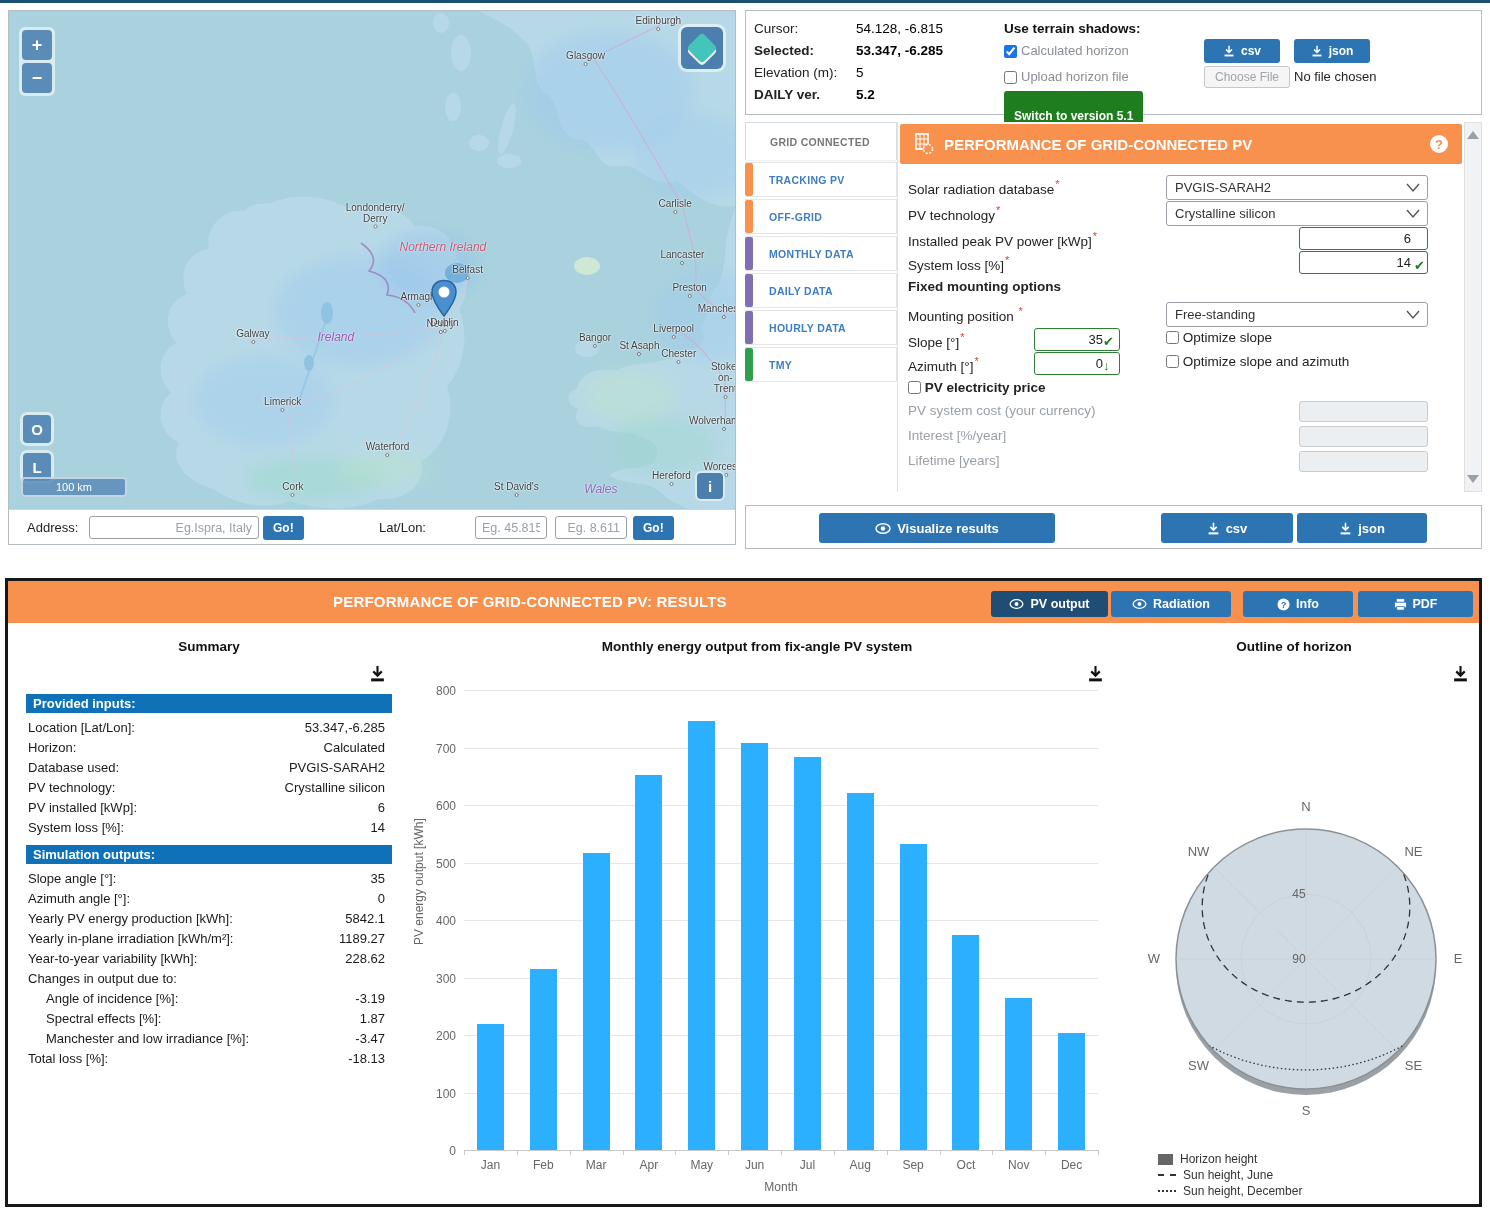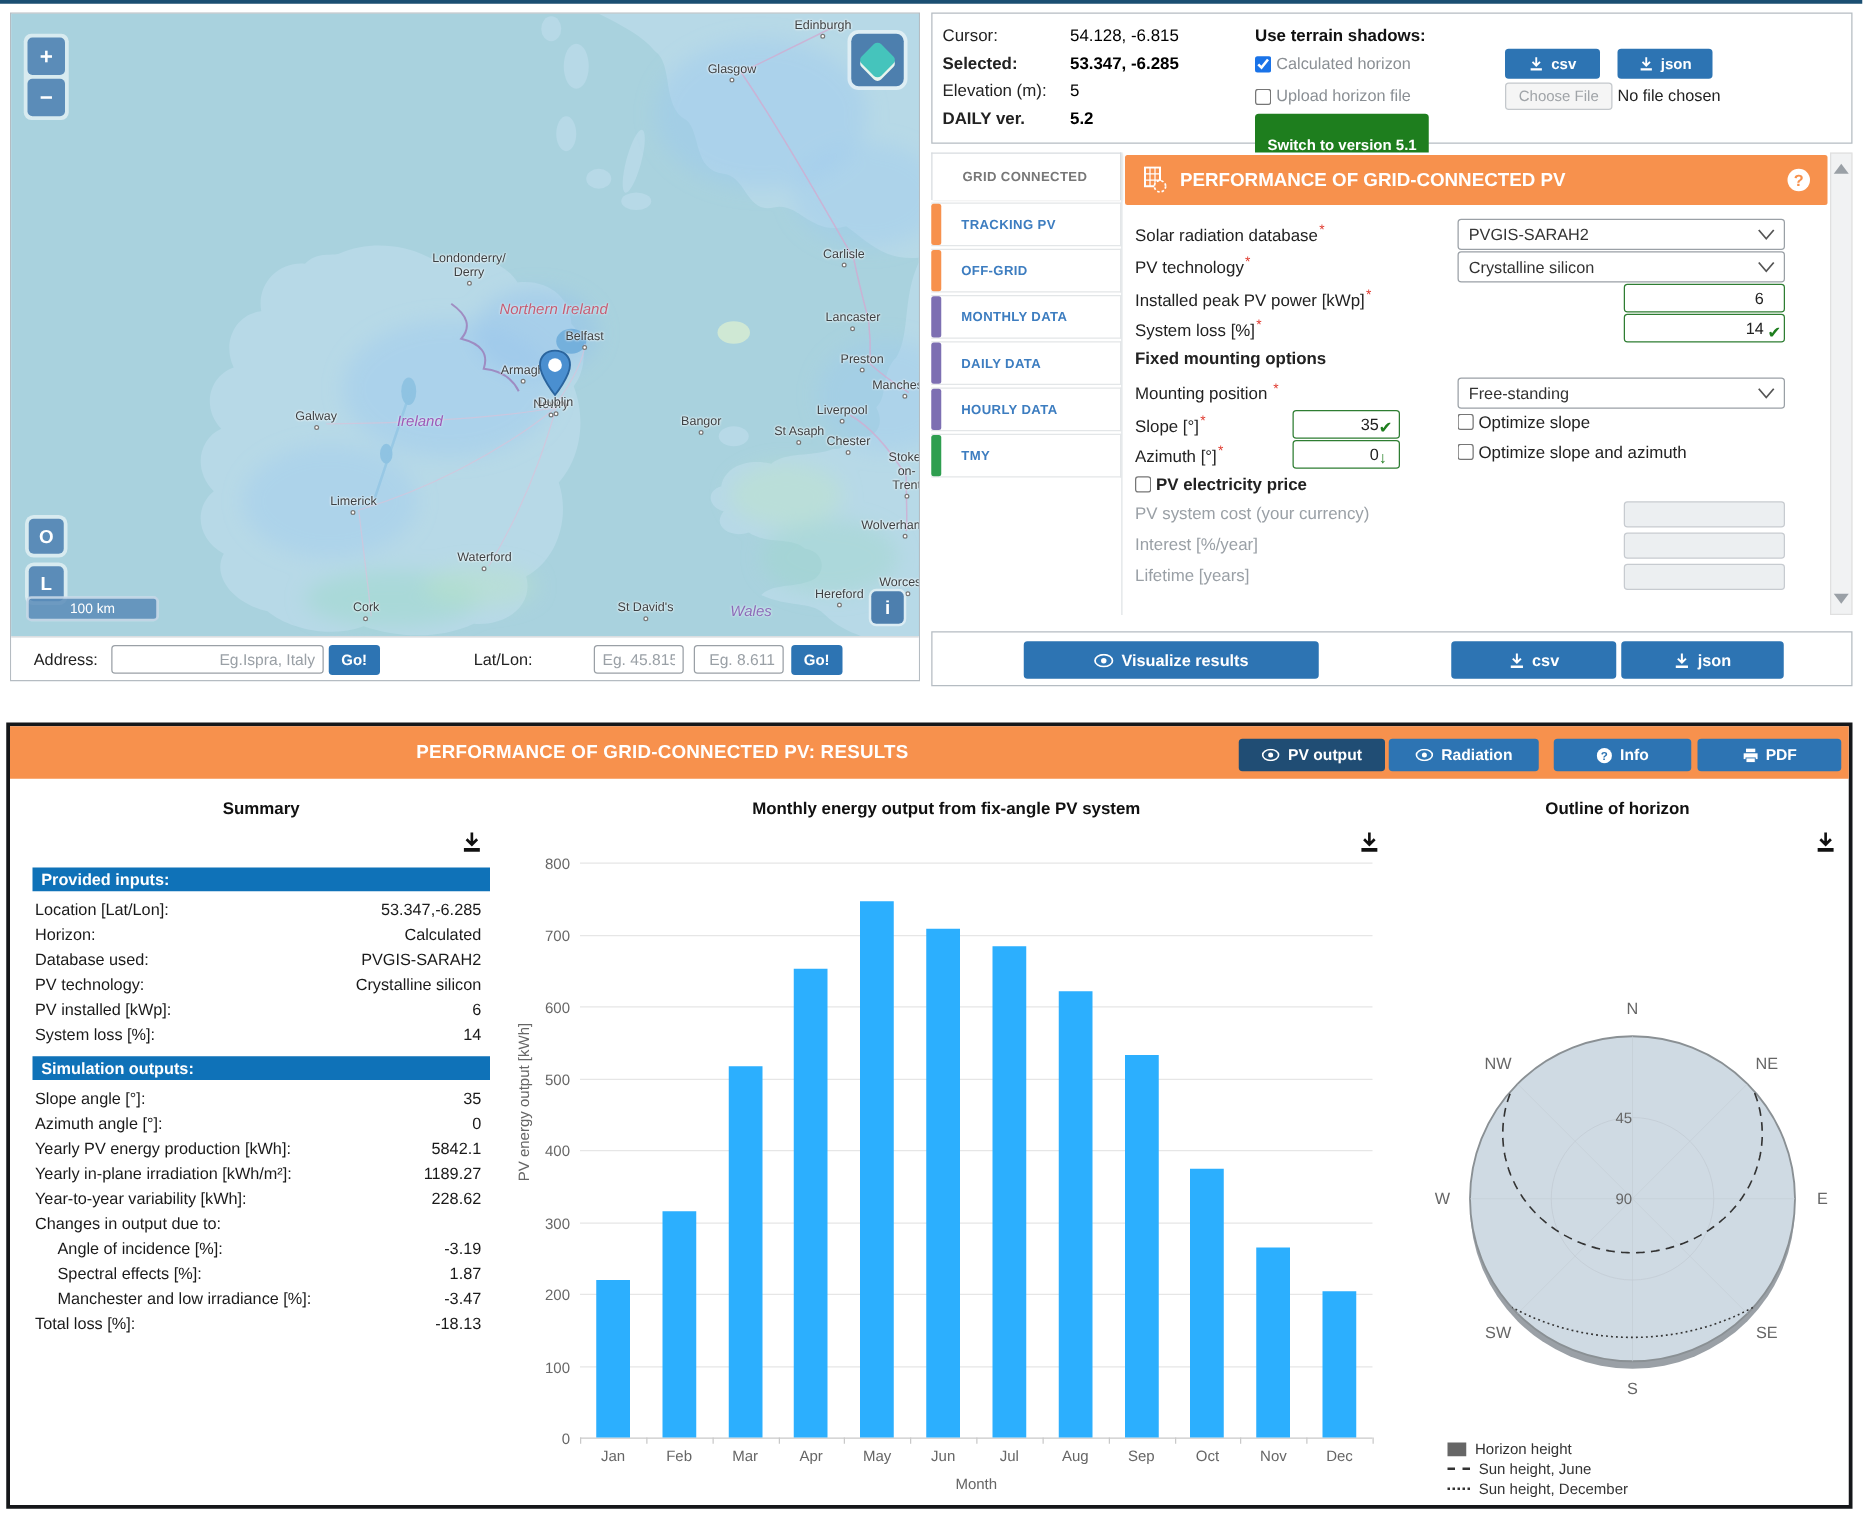--- a/index.html
+++ b/index.html
@@ -174,21 +174,21 @@
         <div class="map-label" style="left: 666.12px; top: 195.216px;">Carlisle<span class="dot"></span></div>
         <div class="map-label" style="left: 366.184px; top: 204.18px;">Londonderry/
 Derry<span class="dot"></span></div>
         <div class="map-label" style="left: 458.64px; top: 260.952px;">Belfast<span class="dot"></span></div>
         <div class="map-label" style="left: 409.136px; top: 287.844px;">Armagh<span class="dot"></span></div>
         <div class="map-label" style="left: 431.704px; top: 314.736px;">Newry<span class="dot"></span></div>
         <div class="map-label" style="left: 673.4px; top: 246.012px;">Lancaster<span class="dot"></span></div>
         <div class="map-label" style="left: 680.68px; top: 278.88px;">Preston<span class="dot"></span></div>
         <div class="map-label" style="left: 714.896px; top: 299.796px;">Manchester<span class="dot"></span></div>
         <div class="map-label" style="left: 664.664px; top: 319.716px;">Liverpool<span class="dot"></span></div>
-        <div class="map-label" style="left: 552px; top: 328.68px;">Bangor<span class="dot"></span></div>
+        <div class="map-label" style="left: 586px; top: 328.68px;">Bangor<span class="dot"></span></div>
         <div class="map-label" style="left: 630.448px; top: 336.648px;">St Asaph<span class="dot"></span></div>
         <div class="map-label" style="left: 669.76px; top: 344.616px;">Chester<span class="dot"></span></div>
         <div class="map-label" style="left: 716.352px; top: 368.52px;">Stoke-on-
 Trent<span class="dot"></span></div>
         <div class="map-label" style="left: 243.88px; top: 324.696px;">Galway<span class="dot"></span></div>
         <div class="map-label" style="left: 435.344px; top: 313.74px;">Dublin<span class="dot"></span></div>
         <div class="map-label" style="left: 273.728px; top: 393.42px;">Limerick<span class="dot"></span></div>
         <div class="map-label" style="left: 714.896px; top: 412.344px;">Wolverhampton<span class="dot"></span></div>
         <div class="map-label" style="left: 378.56px; top: 438.24px;">Waterford<span class="dot"></span></div>
         <div class="map-label" style="left: 717.08px; top: 458.16px;">Worcester<span class="dot"></span></div>

